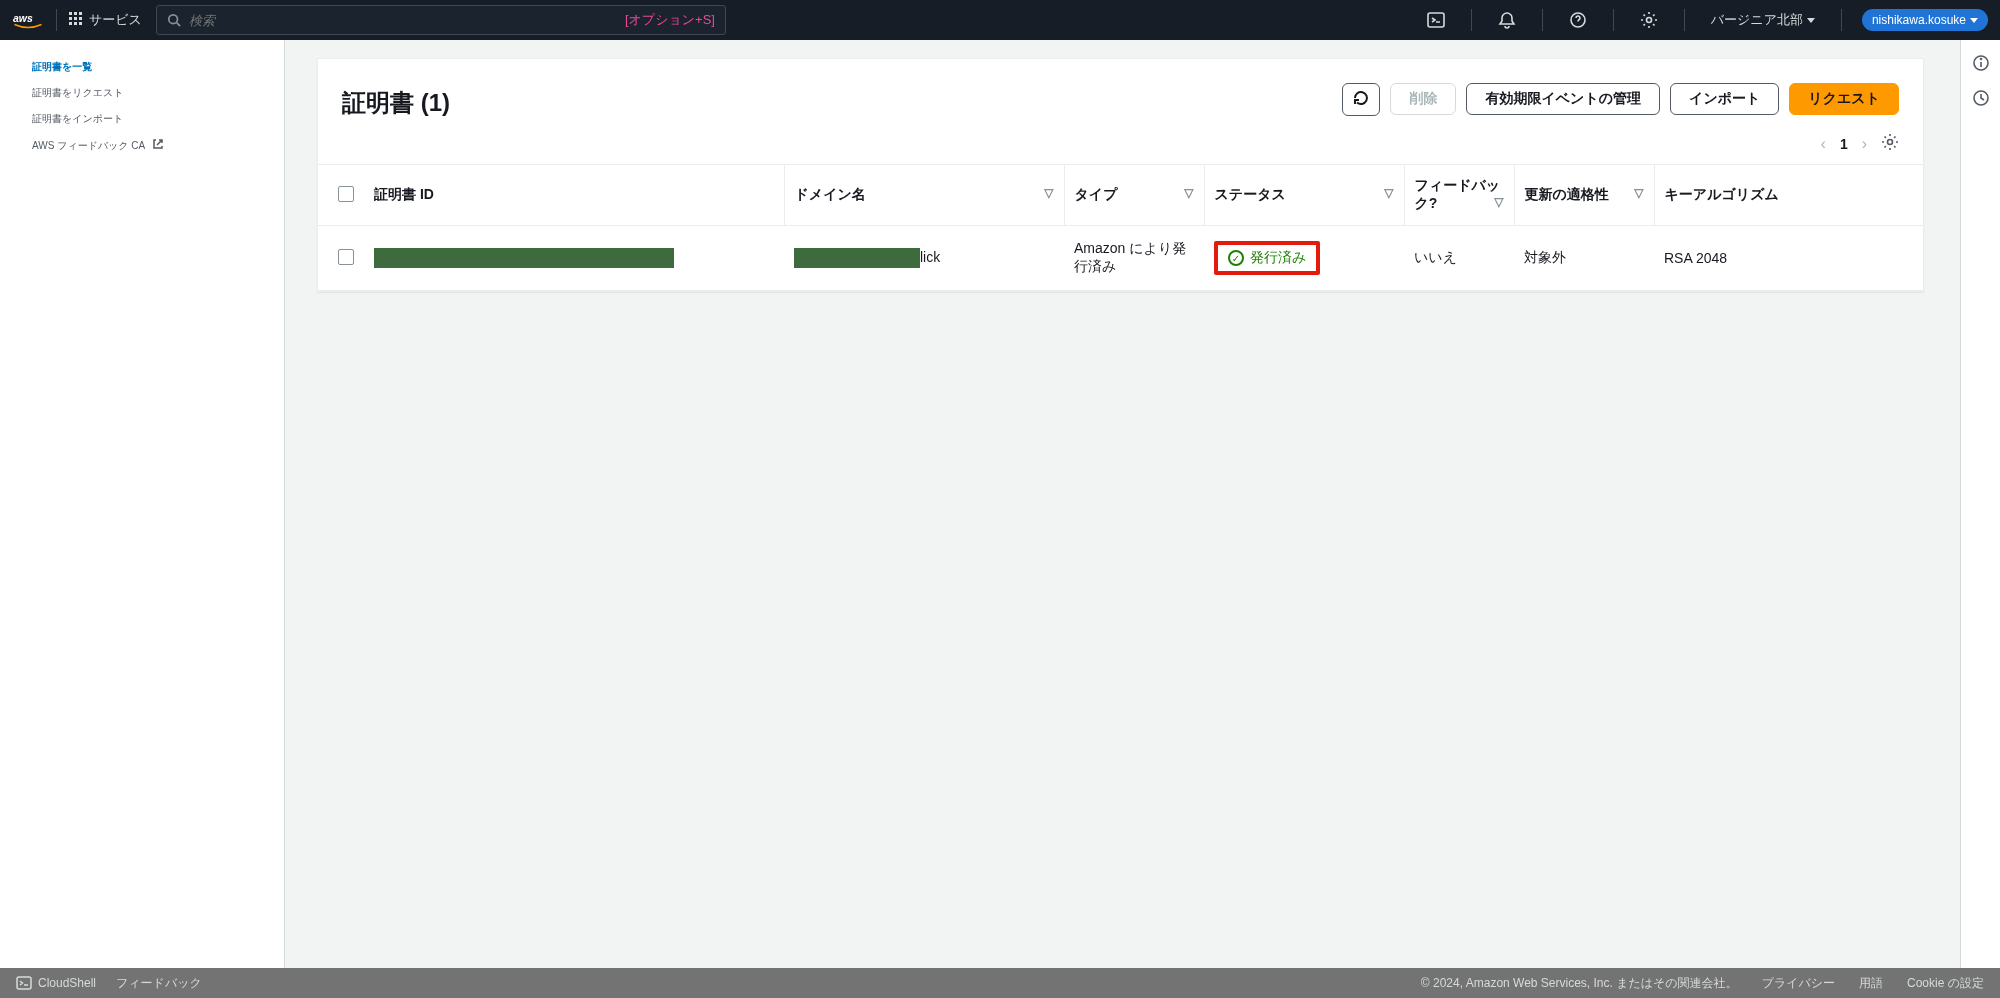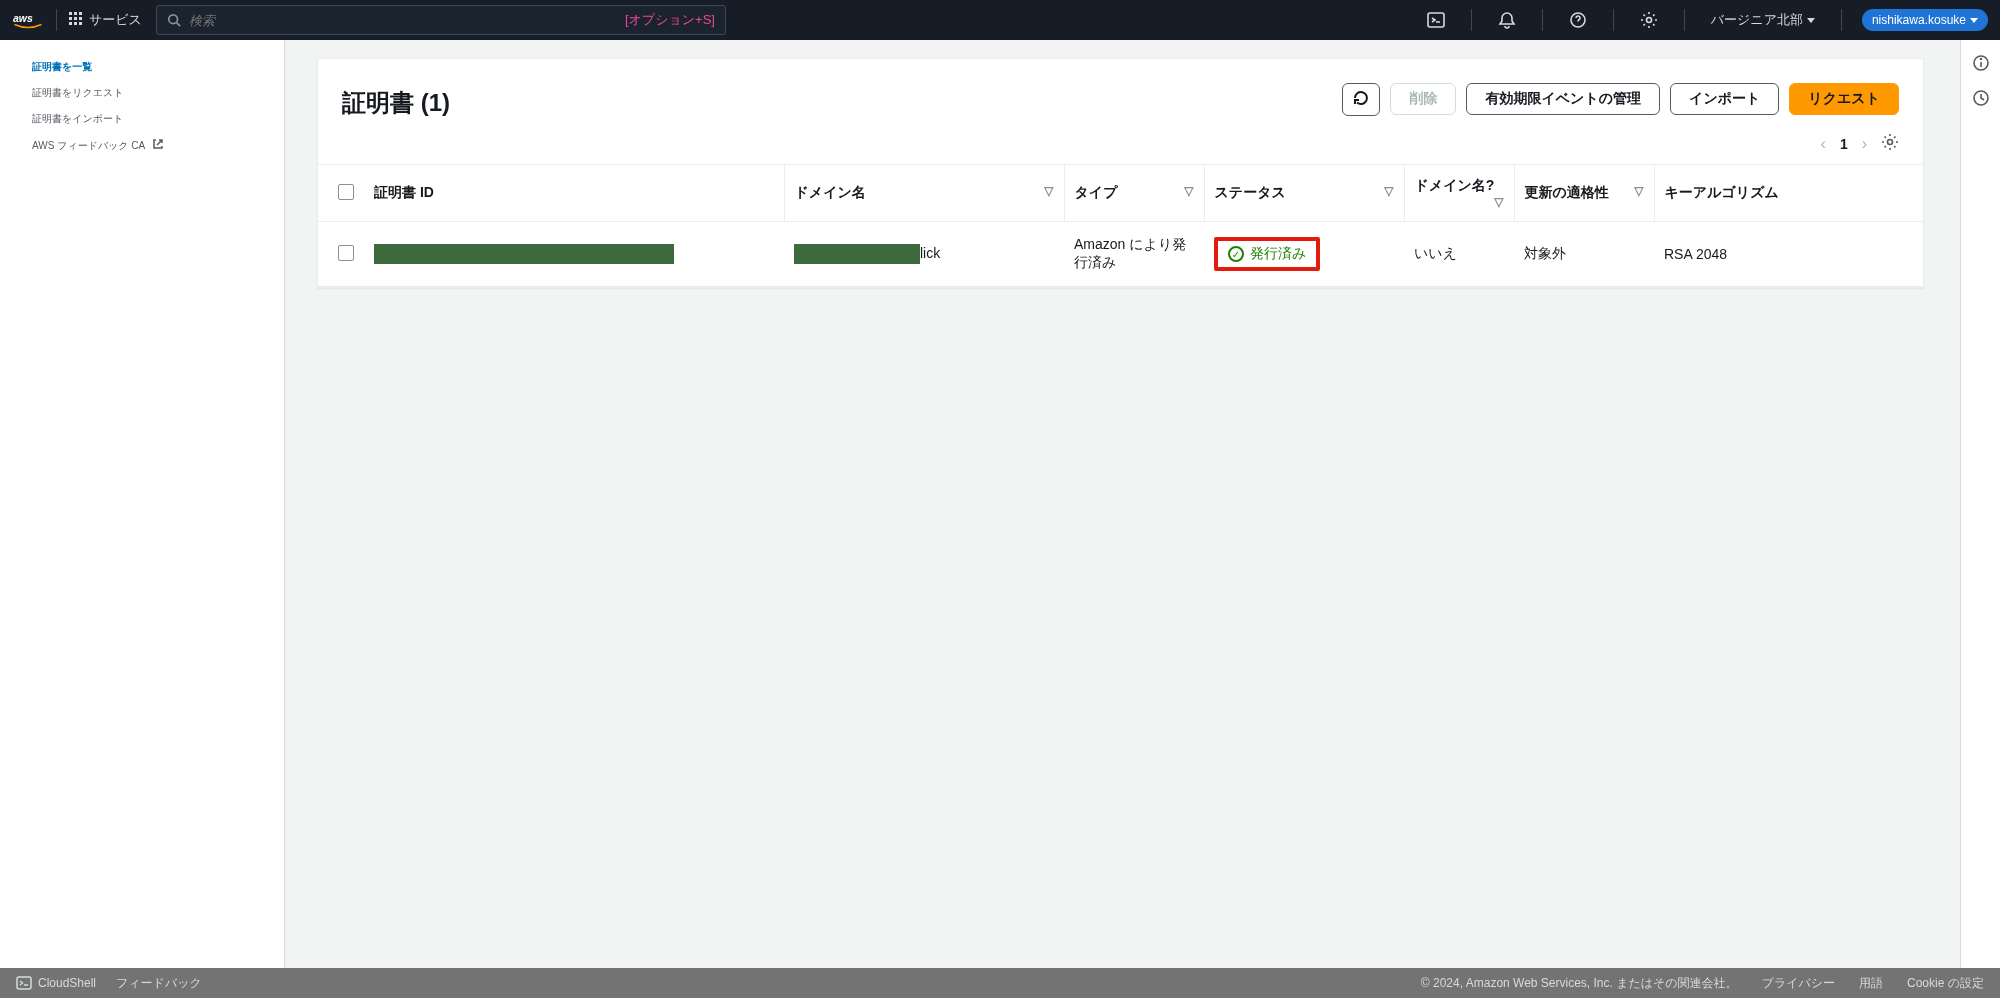--- a/index.html
+++ b/index.html
@@ -189,21 +189,21 @@
       </div>
 
       <table class="certs">
         <thead>
           <tr>
             <th><span class="chk"></span></th>
             <th class="sep-right" style="width:420px"><span>証明書 ID</span></th>
             <th class="sep-right" style="width:280px"><span>ドメイン名</span><span class="sort">▽</span></th>
             <th class="sep-right" style="width:140px"><span>タイプ</span><span class="sort">▽</span></th>
             <th class="sep-right" style="width:200px"><span>ステータス</span><span class="sort">▽</span></th>
-            <th class="sep-right" style="width:110px"><span>ドメイン名?</span><span class="sort">▽</span></th>
+            <th class="sep-right" style="width:110px"><span>フィードバック?</span><span class="sort">▽</span></th>
             <th class="sep-right" style="width:140px"><span>更新の適格性</span><span class="sort">▽</span></th>
             <th><span>キーアルゴリズム</span></th>
           </tr>
         </thead>
         <tbody>
           <tr>
             <td><span class="chk"></span></td>
             <td><span class="redact" style="width:300px"></span></td>
             <td><span class="redact" style="width:126px"></span><span>lick</span></td>
             <td>Amazon により発行済み</td>

